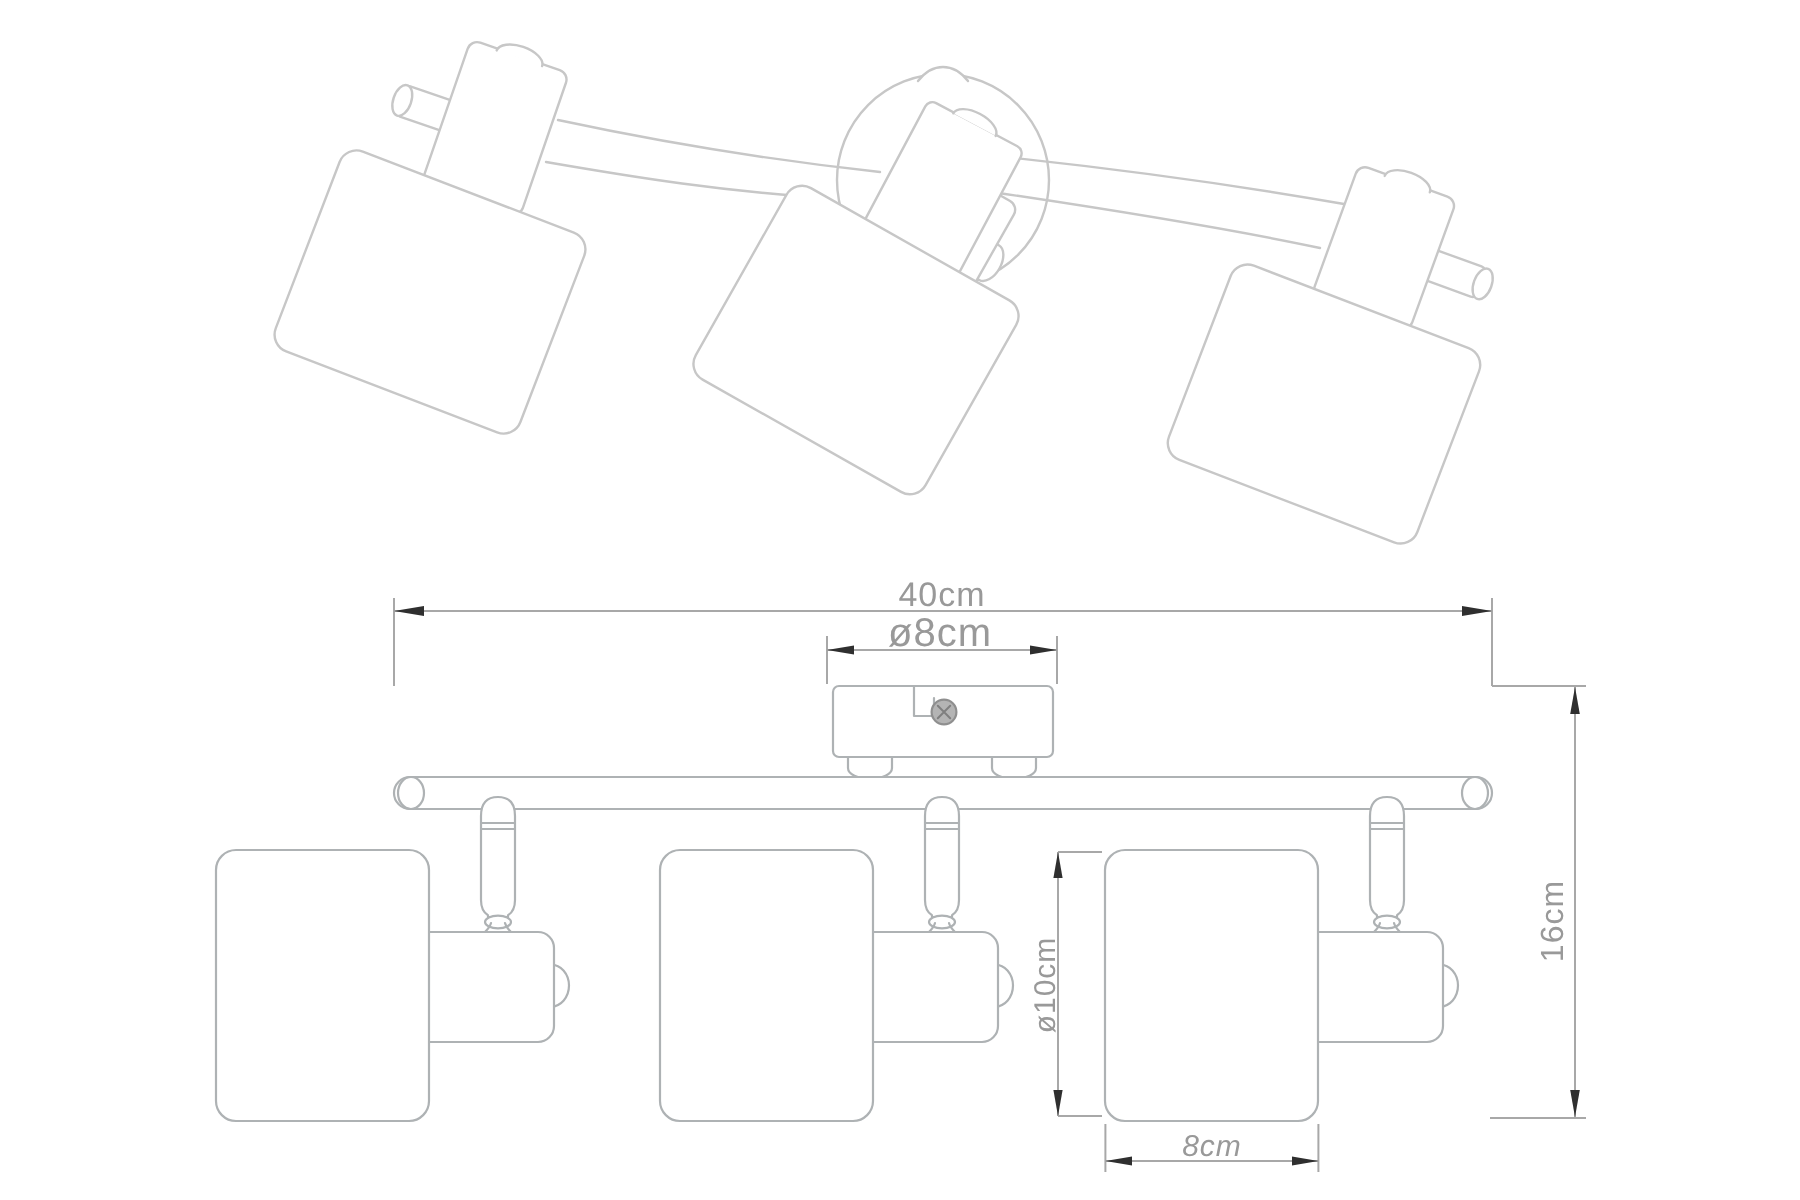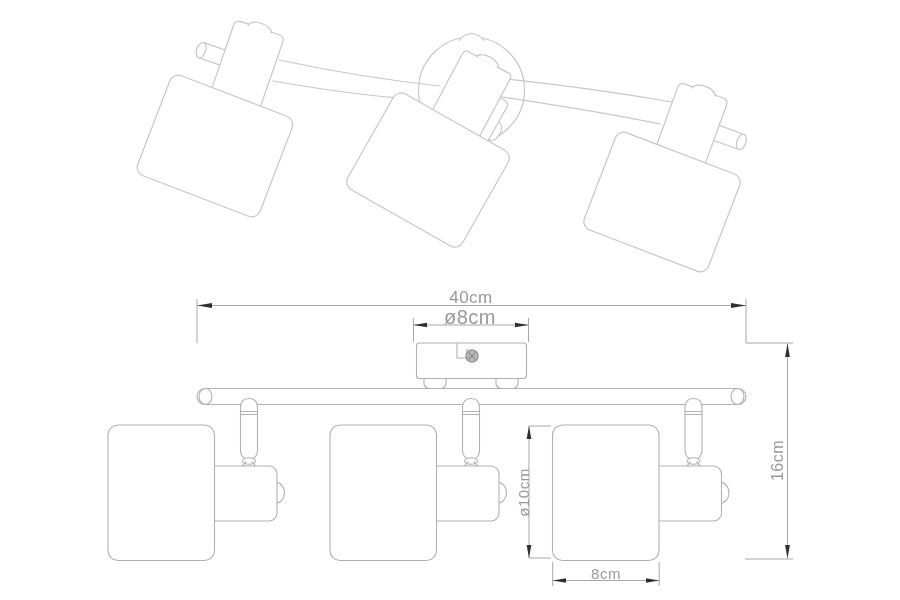--- a/index.html
+++ b/index.html
@@ -11,21 +11,21 @@
   .dim-label {
     position:absolute; width:90px; text-align:center;
     font-family:"Liberation Sans", sans-serif;
     color:#999999; letter-spacing:0.5px; white-space:nowrap;
     font-size:17px; line-height:17px;
   }
   #lbl-overall-width  { left:426px; top:289px; }
   #lbl-canopy-dia     { left:425px; top:309px; font-size:20px; }
   #lbl-overall-height { left:732px; top:452px; font-size:16px; transform:rotate(-90deg); }
   #lbl-shade-dia      { left:478px; top:484px; font-size:15px; transform:rotate(-90deg); }
-  #lbl-shade-width    { left:561px; top:565px; font-size:15px; }
+  #lbl-shade-width    { left:561px; top:565px; font-size:15px;font-style:italic; }
 </style>
 </head>
 <body>
 
 <div class="stage">
 
 <svg width="900" height="600" viewBox="0 0 900 600">
 
   <g fill="none" stroke-width="1.2" stroke-linecap="round" stroke-linejoin="round" stroke="#c7c7c7">
 

